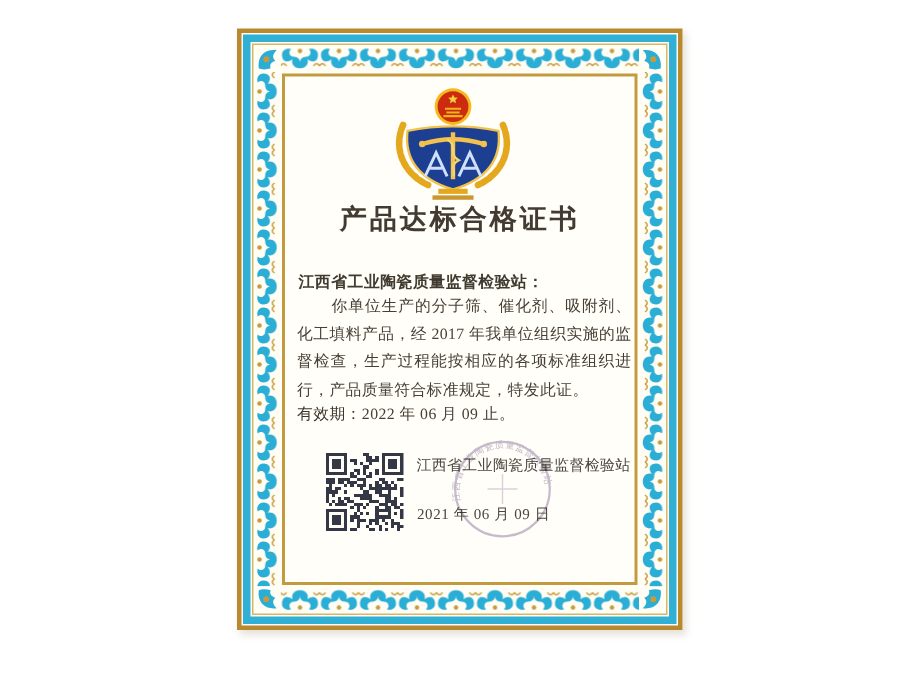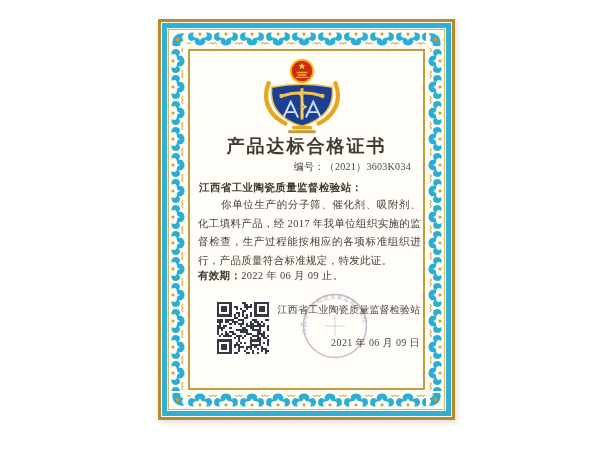--- a/index.html
+++ b/index.html
@@ -46,28 +46,28 @@
   }
   .bodytext{
     position:absolute;top:177px;left:40px;width:223px;margin:0;
     font-size:10.5px;line-height:18.5px;color:#463f35;
     text-align:justify;text-indent:23px;letter-spacing:.3px;
   }
   .validity{
     position:absolute;top:250px;left:40px;
     font-size:10.5px;color:#463f35;letter-spacing:.3px;
   }
-  .validity .lab{font-weight:700;color:#3d362c;}
+  .validity .lab{font-weight:400;color:#3d362c;}
   .qr{position:absolute;left:59px;top:283px;width:52px;height:52px;}
   .issuer{
     position:absolute;top:284px;left:112px;width:158px;text-align:center;
     font-size:10px;color:#4a463f;letter-spacing:.2px;
   }
   .date{
-    position:absolute;top:317px;left:120px;width:142px;text-align:right;
+    position:absolute;top:317px;left:120px;width:142px;text-align:left;
     font-size:10px;color:#4a463f;letter-spacing:.4px;
   }
   .stamp{
     position:absolute;left:140px;top:270px;width:74px;height:74px;
     opacity:.8;mix-blend-mode:multiply;
   }
 </style>
 </head>
 <body>
 
@@ -167,21 +167,20 @@
     <circle cx="46" cy="13.5" r="12.5" fill="#f5b91d"></circle>
     <circle cx="46" cy="13.5" r="10.5" fill="#cd2b10"></circle>
     <path d="M46,5.2 l1,2.1 2.3,.2 -1.7,1.6 .5,2.2 -2.1,-1.2 -2.1,1.2 .5,-2.2 -1.7,-1.6 2.3,-.2 Z" fill="#f5cf3a"></path>
     <path d="M40.5,15 h11 M41.5,17.5 h9 M39.5,20 h13" stroke="#f0b41c" stroke-width="1.4" fill="none"></path>
     <rect x="36" y="69.5" width="20" height="3.5" fill="#e3a81d"></rect>
     <rect x="32" y="74" width="28" height="3" fill="#c9992f"></rect>
   </svg>
 
   <div class="title">产品达标合格证书</div>
 
-  <div class="serial"><span>编号：</span><span>（2021）3603K034</span></div>
 
   <div class="recipient">江西省工业陶瓷质量监督检验站：</div>
 
   <p class="bodytext">你单位生产的分子筛、催化剂、吸附剂、化工填料产品，经 2017 年我单位组织实施的监督检查，生产过程能按相应的各项标准组织进行，产品质量符合标准规定，特发此证。</p>
 
   <div class="validity"><span class="lab">有效期：</span><span>2022 年 06 月 09 止。</span></div>
 
   <svg class="qr" id="qr-svg" viewBox="0 0 25 25" shape-rendering="crispEdges">
     <rect width="25" height="25" fill="#fffef8"></rect>
     <path id="qr-path" fill="#343846" fill-rule="evenodd" d="M0,0h7v7h-7z M1,1h5v5h-5z M2,2h3v3h-3z M18,0h7v7h-7z M19,1h5v5h-5z M20,2h3v3h-3z M0,18h7v7h-7z M1,19h5v5h-5z M2,20h3v3h-3z M12,0h1v1h-1z M13,0h1v1h-1z M13,1h1v1h-1z M14,1h1v1h-1z M16,1h1v1h-1z M8,2h1v1h-1z M9,2h1v1h-1z M13,2h1v1h-1z M14,2h1v1h-1z M15,2h1v1h-1z M16,2h1v1h-1z M9,3h1v1h-1z M11,3h1v1h-1z M14,3h1v1h-1z M12,4h1v1h-1z M13,4h1v1h-1z M9,5h1v1h-1z M10,5h1v1h-1z M12,5h1v1h-1z M16,5h1v1h-1z M8,6h1v1h-1z M10,6h1v1h-1z M12,6h1v1h-1z M14,6h1v1h-1z M16,6h1v1h-1z M8,7h1v1h-1z M9,7h1v1h-1z M13,7h1v1h-1z M14,7h1v1h-1z M0,8h1v1h-1z M1,8h1v1h-1z M2,8h1v1h-1z M4,8h1v1h-1z M5,8h1v1h-1z M6,8h1v1h-1z M7,8h1v1h-1z M10,8h1v1h-1z M11,8h1v1h-1z M12,8h1v1h-1z M17,8h1v1h-1z M18,8h1v1h-1z M23,8h1v1h-1z M24,8h1v1h-1z M0,9h1v1h-1z M1,9h1v1h-1z M2,9h1v1h-1z M4,9h1v1h-1z M5,9h1v1h-1z M7,9h1v1h-1z M8,9h1v1h-1z M9,9h1v1h-1z M12,9h1v1h-1z M16,9h1v1h-1z M18,9h1v1h-1z M19,9h1v1h-1z M21,9h1v1h-1z M1,10h1v1h-1z M6,10h1v1h-1z M8,10h1v1h-1z M10,10h1v1h-1z M11,10h1v1h-1z M12,10h1v1h-1z M14,10h1v1h-1z M16,10h1v1h-1z M17,10h1v1h-1z M19,10h1v1h-1z M20,10h1v1h-1z M22,10h1v1h-1z M0,11h1v1h-1z M1,11h1v1h-1z M3,11h1v1h-1z M4,11h1v1h-1z M11,11h1v1h-1z M14,11h1v1h-1z M15,11h1v1h-1z M16,11h1v1h-1z M17,11h1v1h-1z M18,11h1v1h-1z M19,11h1v1h-1z M20,11h1v1h-1z M21,11h1v1h-1z M22,11h1v1h-1z M24,11h1v1h-1z M0,12h1v1h-1z M1,12h1v1h-1z M2,12h1v1h-1z M3,12h1v1h-1z M6,12h1v1h-1z M12,12h1v1h-1z M13,12h1v1h-1z M16,12h1v1h-1z M17,12h1v1h-1z M20,12h1v1h-1z M24,12h1v1h-1z M0,13h1v1h-1z M2,13h1v1h-1z M9,13h1v1h-1z M10,13h1v1h-1z M11,13h1v1h-1z M12,13h1v1h-1z M13,13h1v1h-1z M14,13h1v1h-1z M17,13h1v1h-1z M18,13h1v1h-1z M19,13h1v1h-1z M20,13h1v1h-1z M24,13h1v1h-1z M0,14h1v1h-1z M4,14h1v1h-1z M6,14h1v1h-1z M7,14h1v1h-1z M11,14h1v1h-1z M12,14h1v1h-1z M13,14h1v1h-1z M14,14h1v1h-1z M19,14h1v1h-1z M20,14h1v1h-1z M22,14h1v1h-1z M0,15h1v1h-1z M2,15h1v1h-1z M4,15h1v1h-1z M5,15h1v1h-1z M7,15h1v1h-1z M8,15h1v1h-1z M14,15h1v1h-1z M15,15h1v1h-1z M16,15h1v1h-1z M19,15h1v1h-1z M20,15h1v1h-1z M21,15h1v1h-1z M22,15h1v1h-1z M1,16h1v1h-1z M3,16h1v1h-1z M4,16h1v1h-1z M5,16h1v1h-1z M6,16h1v1h-1z M9,16h1v1h-1z M10,16h1v1h-1z M11,16h1v1h-1z M13,16h1v1h-1z M17,16h1v1h-1z M18,16h1v1h-1z M19,16h1v1h-1z M21,16h1v1h-1z M22,16h1v1h-1z M24,16h1v1h-1z M8,17h1v1h-1z M10,17h1v1h-1z M12,17h1v1h-1z M16,17h1v1h-1z M19,17h1v1h-1z M20,17h1v1h-1z M22,17h1v1h-1z M23,17h1v1h-1z M10,18h1v1h-1z M16,18h1v1h-1z M17,18h1v1h-1z M18,18h1v1h-1z M19,18h1v1h-1z M20,18h1v1h-1z M24,18h1v1h-1z M9,19h1v1h-1z M11,19h1v1h-1z M13,19h1v1h-1z M16,19h1v1h-1z M20,19h1v1h-1z M22,19h1v1h-1z M24,19h1v1h-1z M8,20h1v1h-1z M9,20h1v1h-1z M10,20h1v1h-1z M16,20h1v1h-1z M17,20h1v1h-1z M18,20h1v1h-1z M19,20h1v1h-1z M20,20h1v1h-1z M24,20h1v1h-1z M8,21h1v1h-1z M10,21h1v1h-1z M11,21h1v1h-1z M12,21h1v1h-1z M14,21h1v1h-1z M15,21h1v1h-1z M16,21h1v1h-1z M18,21h1v1h-1z M21,21h1v1h-1z M10,22h1v1h-1z M14,22h1v1h-1z M16,22h1v1h-1z M19,22h1v1h-1z M21,22h1v1h-1z M22,22h1v1h-1z M23,22h1v1h-1z M10,23h1v1h-1z M13,23h1v1h-1z M17,23h1v1h-1z M21,23h1v1h-1z M23,23h1v1h-1z M24,23h1v1h-1z M8,24h1v1h-1z M9,24h1v1h-1z M14,24h1v1h-1z M15,24h1v1h-1z M17,24h1v1h-1z M19,24h1v1h-1z M23,24h1v1h-1z "></path>

